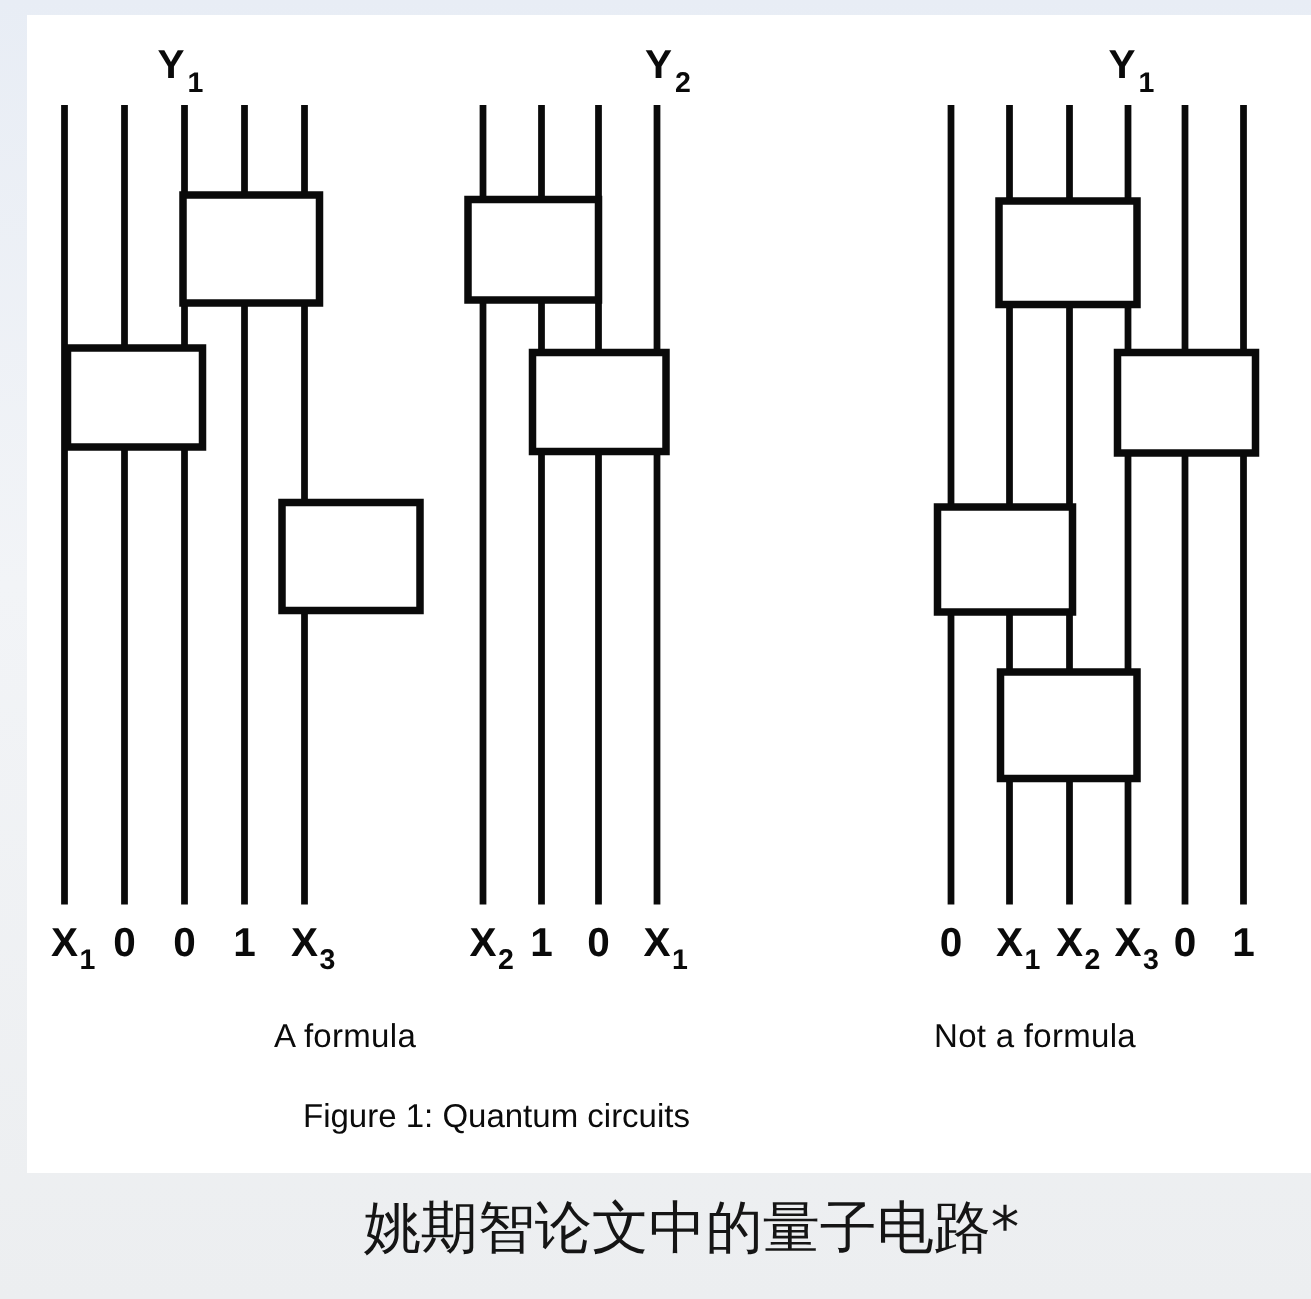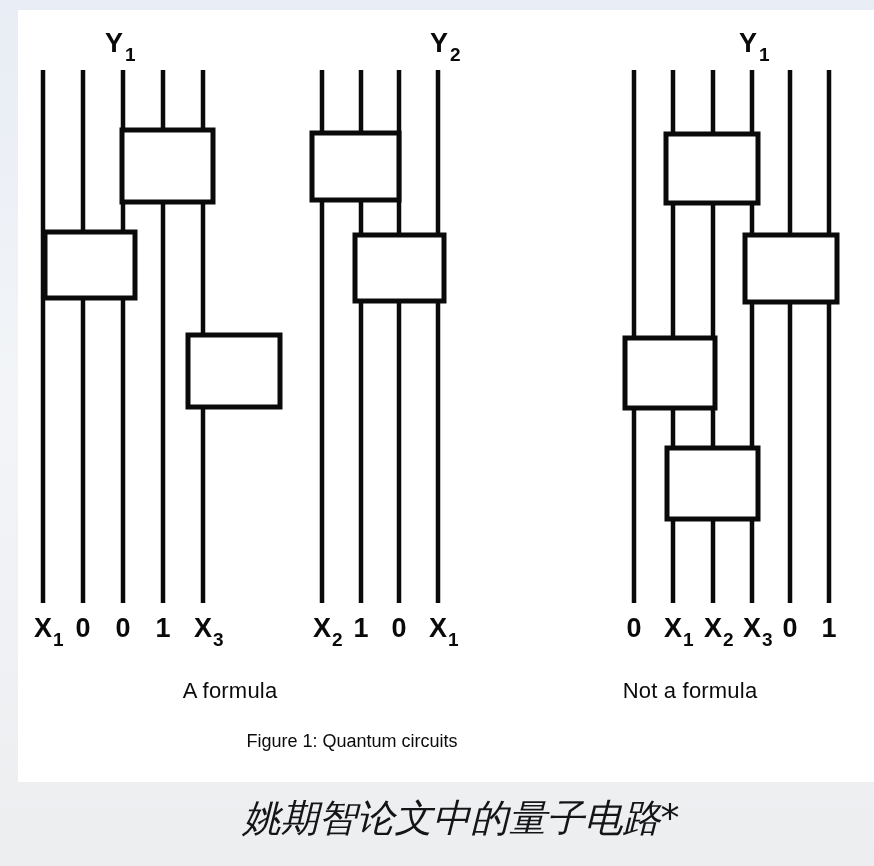--- a/index.html
+++ b/index.html
@@ -18,30 +18,29 @@
   svg text{fill:#0a0a0a;font-family:"Liberation Sans","DejaVu Sans",sans-serif;font-weight:bold;}
   svg text.main{font-size:27px;}
   svg text.sub{font-size:19px;}
   .caption{
     position:absolute;width:220px;text-align:center;
     font-size:22px;color:#0b0b0b;letter-spacing:0.2px;
   }
   .caption-a{left:102px;top:668px;}
   .caption-not{left:562px;top:668px;}
   .figure-caption{
-    position:absolute;left:184px;top:721px;width:300px;text-align:center;
-    font-size:18px;color:#0b0b0b;
+    position:absolute;left:184px;top:721px;width:300px;
+    font-size:22px;color:#0b0b0b;
   }
   .subtitle{
     position:absolute;left:0;top:782px;width:874px;height:84px;
     display:flex;align-items:center;justify-content:center;
     padding-left:48px;padding-bottom:12px;box-sizing:border-box;
     font-size:38px;color:#151515;
     font-family:"DejaVu Sans","Liberation Sans",sans-serif;
-    font-style:italic;
   }
 </style>
 </head>
 <body>
 
 <div class="scan">
   <svg id="circuits-svg" width="856" height="772" viewBox="18 10 856 772">
       <g>
         <line x1="43" y1="70" x2="43" y2="603"></line>
         <line x1="83" y1="70" x2="83" y2="603"></line>

